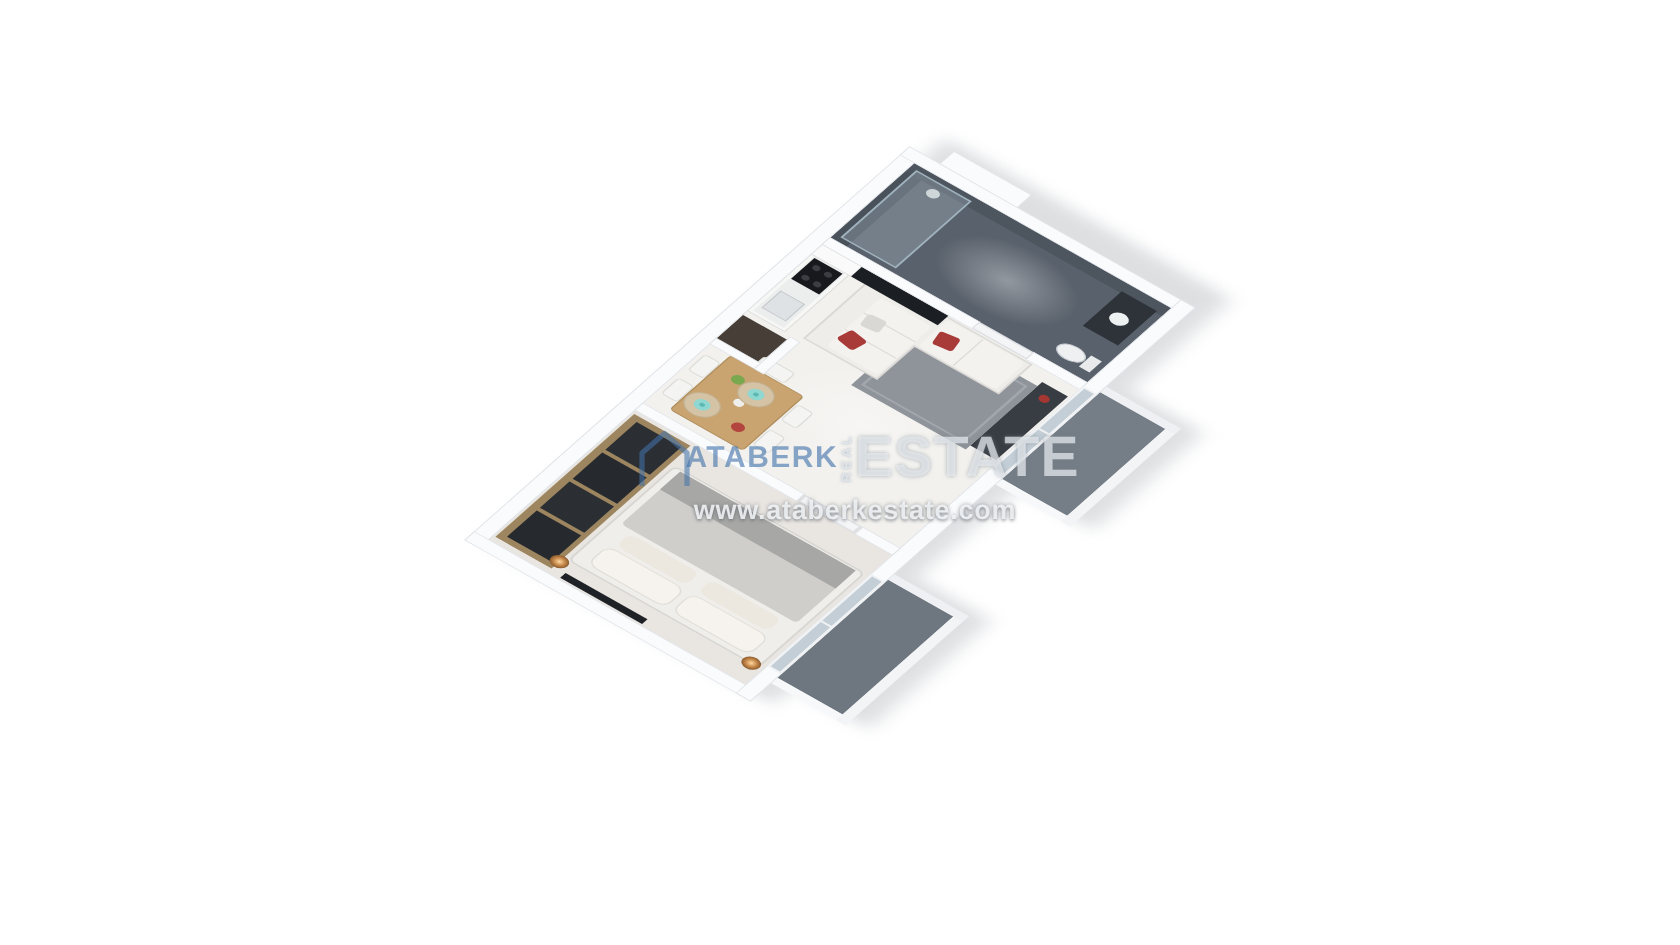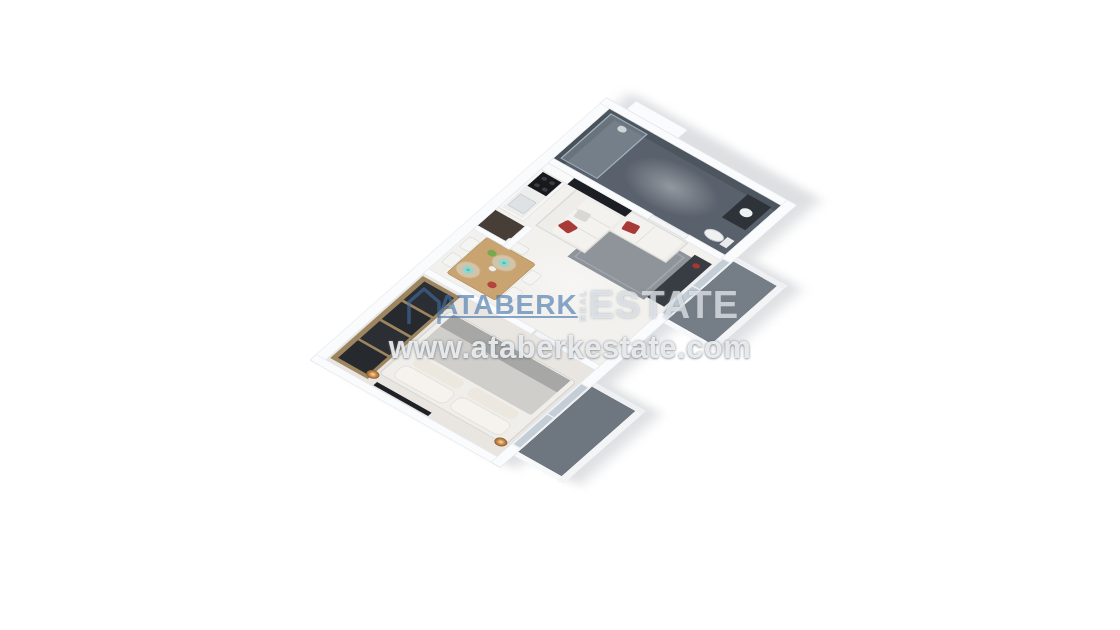--- a/index.html
+++ b/index.html
@@ -8,39 +8,38 @@
   .render{position:absolute;left:0;top:0;}
   
   .watermark{
     position:absolute;left:320px;top:284px;width:500px;
     display:flex;flex-direction:column;align-items:center;
     pointer-events:none;user-select:none;
   }
   .wm-row{display:flex;align-items:center;justify-content:center;line-height:1;}
   .wm-house{margin-right:-9px;opacity:.95;}
   .wm-primary{
-    font-size:28px;font-weight:bold;letter-spacing:1px;
+    font-size:20px;font-weight:bold;letter-spacing:1px;
     color:rgba(66,115,171,0.62);
-    text-decoration:underline;
   }
   .wm-vertical{
     writing-mode:vertical-rl;transform:rotate(180deg);
     font-size:9px;font-weight:bold;letter-spacing:2px;
     color:rgba(225,232,238,0.85);
     text-shadow:0 0 2px rgba(110,120,130,0.5);
     margin:0 1px;
   }
   .wm-secondary{
     font-size:38px;font-weight:bold;letter-spacing:1px;
     color:rgba(233,238,242,0.70);
     text-shadow:0 0 3px rgba(115,125,135,0.55);
   }
   .wm-url{
     margin-top:4px;
-    font-size:31px;font-weight:bold;letter-spacing:0.5px;
+    font-size:18px;font-weight:bold;letter-spacing:0.5px;
     color:rgba(243,245,247,0.88);
     text-shadow:0 0 3px rgba(100,106,112,0.65), 0 1px 2px rgba(100,106,112,0.4);
   }
 </style>
 </head>
 <body>
 
 <div class="stage">
 
   <svg class="render" width="1120" height="630" viewBox="0 0 1120 630">

